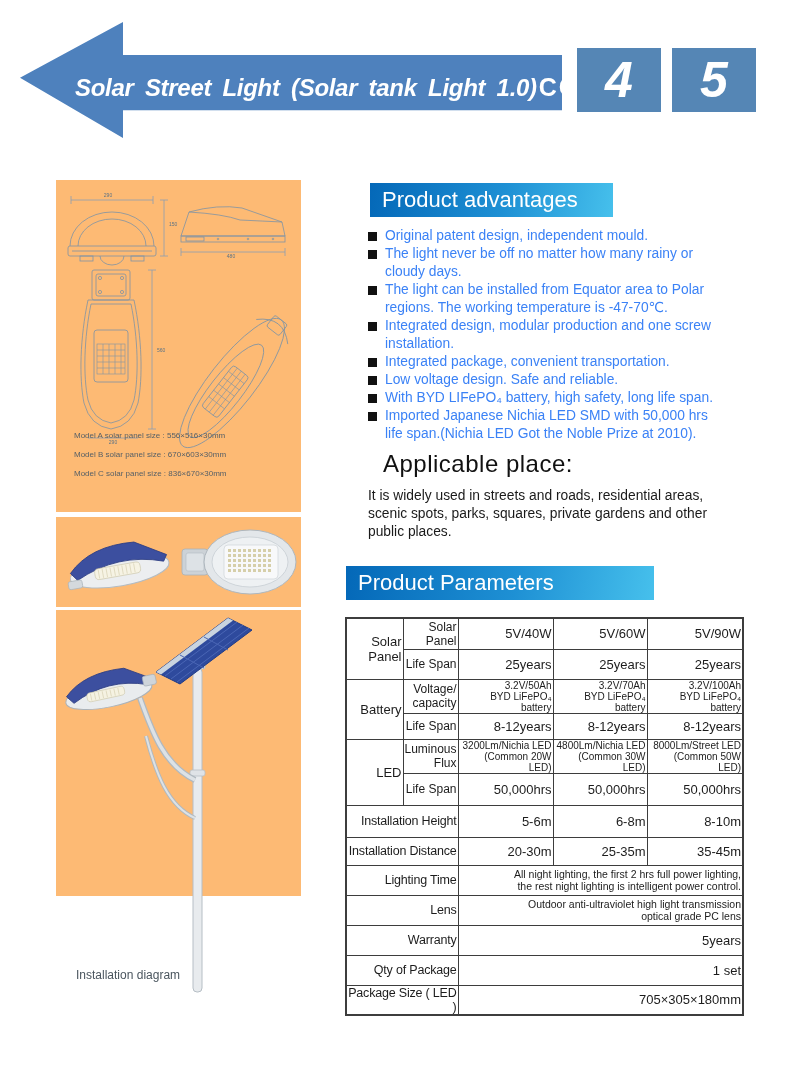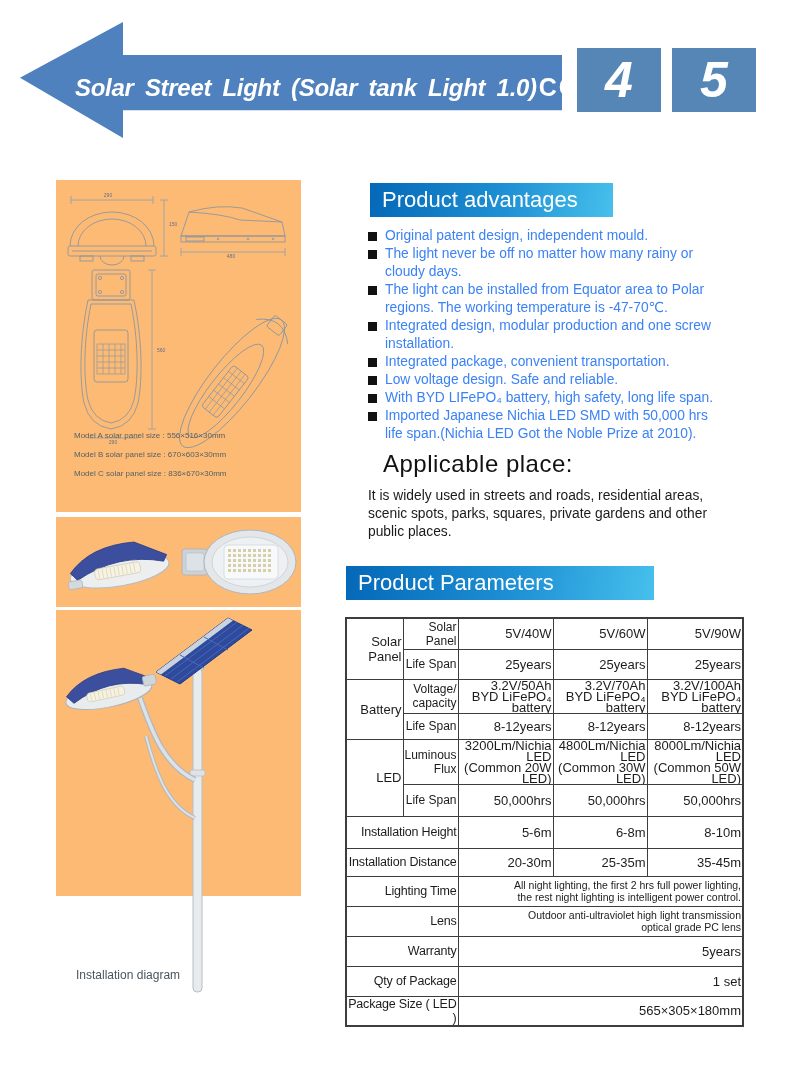--- a/index.html
+++ b/index.html
@@ -56,21 +56,21 @@
     table-layout:fixed; }
   .ptable td { border:1px solid #3d3d3d; text-align:right; vertical-align:middle;
     color:#1c1c1c; padding:0 1px; overflow:hidden;margin-left:15px; }
   .ptable { border:2px solid #3d3d3d; }
   .col-g { width:57px; } .col-s { width:55px; } .col-a { width:95px; }
   .col-b { width:94px; } .col-c { width:96px; }
   td.g  { font-size:13px; line-height:15px; }
   td.s  { font-size:12px; line-height:14px; white-space:pre-line; }
   td.lbl{ font-size:12.5px; letter-spacing:-0.2px; }
   td.v  { font-size:13px; }
-  td.sm { font-size:13px; line-height:11px; white-space:pre-line; }
+  td.sm { font-size:10px; line-height:11px; white-space:pre-line; }
   td.sm2{ font-size:10.5px; line-height:12.5px; white-space:pre-line; }
 </style>
 </head>
 <body>
 
 <div class="page">
 
   <div class="hdr-arrow"></div>
   <div class="hdr-title-wrap">
     <span class="hdr-title">Solar Street Light (Solar tank Light 1.0)</span>
@@ -386,21 +386,21 @@
         <td class="v">8-12years</td>
       </tr>
       <tr style="height:30px">
         <td class="g" rowspan="2">LED</td>
         <td class="s">Luminous
 Flux</td>
         <td class="sm">3200Lm/Nichia LED
 (Common 20W LED)</td>
         <td class="sm">4800Lm/Nichia LED
 (Common 30W LED)</td>
-        <td class="sm">8000Lm/Nichia LED
+        <td class="sm">8000Lm/Street LED
 (Common 50W LED)</td>
       </tr>
       <tr style="height:32px">
         <td class="s">Life Span</td>
         <td class="v">50,000hrs</td>
         <td class="v">50,000hrs</td>
         <td class="v">50,000hrs</td>
       </tr>
       <tr style="height:32px">
         <td class="lbl" colspan="2">Installation Height</td>
@@ -427,18 +427,18 @@
       <tr style="height:30px">
         <td class="lbl" colspan="2">Warranty</td>
         <td class="v" colspan="3">5years</td>
       </tr>
       <tr style="height:30px">
         <td class="lbl" colspan="2">Qty of Package</td>
         <td class="v" colspan="3">1 set</td>
       </tr>
       <tr style="height:30px">
         <td class="lbl" colspan="2">Package Size ( LED )</td>
-        <td class="v" colspan="3">565×305×180mm</td>
+        <td class="v" colspan="3">705×305×180mm</td>
       </tr>
     </tbody>
   </table>
 
 </div>
 
 </body></html>

